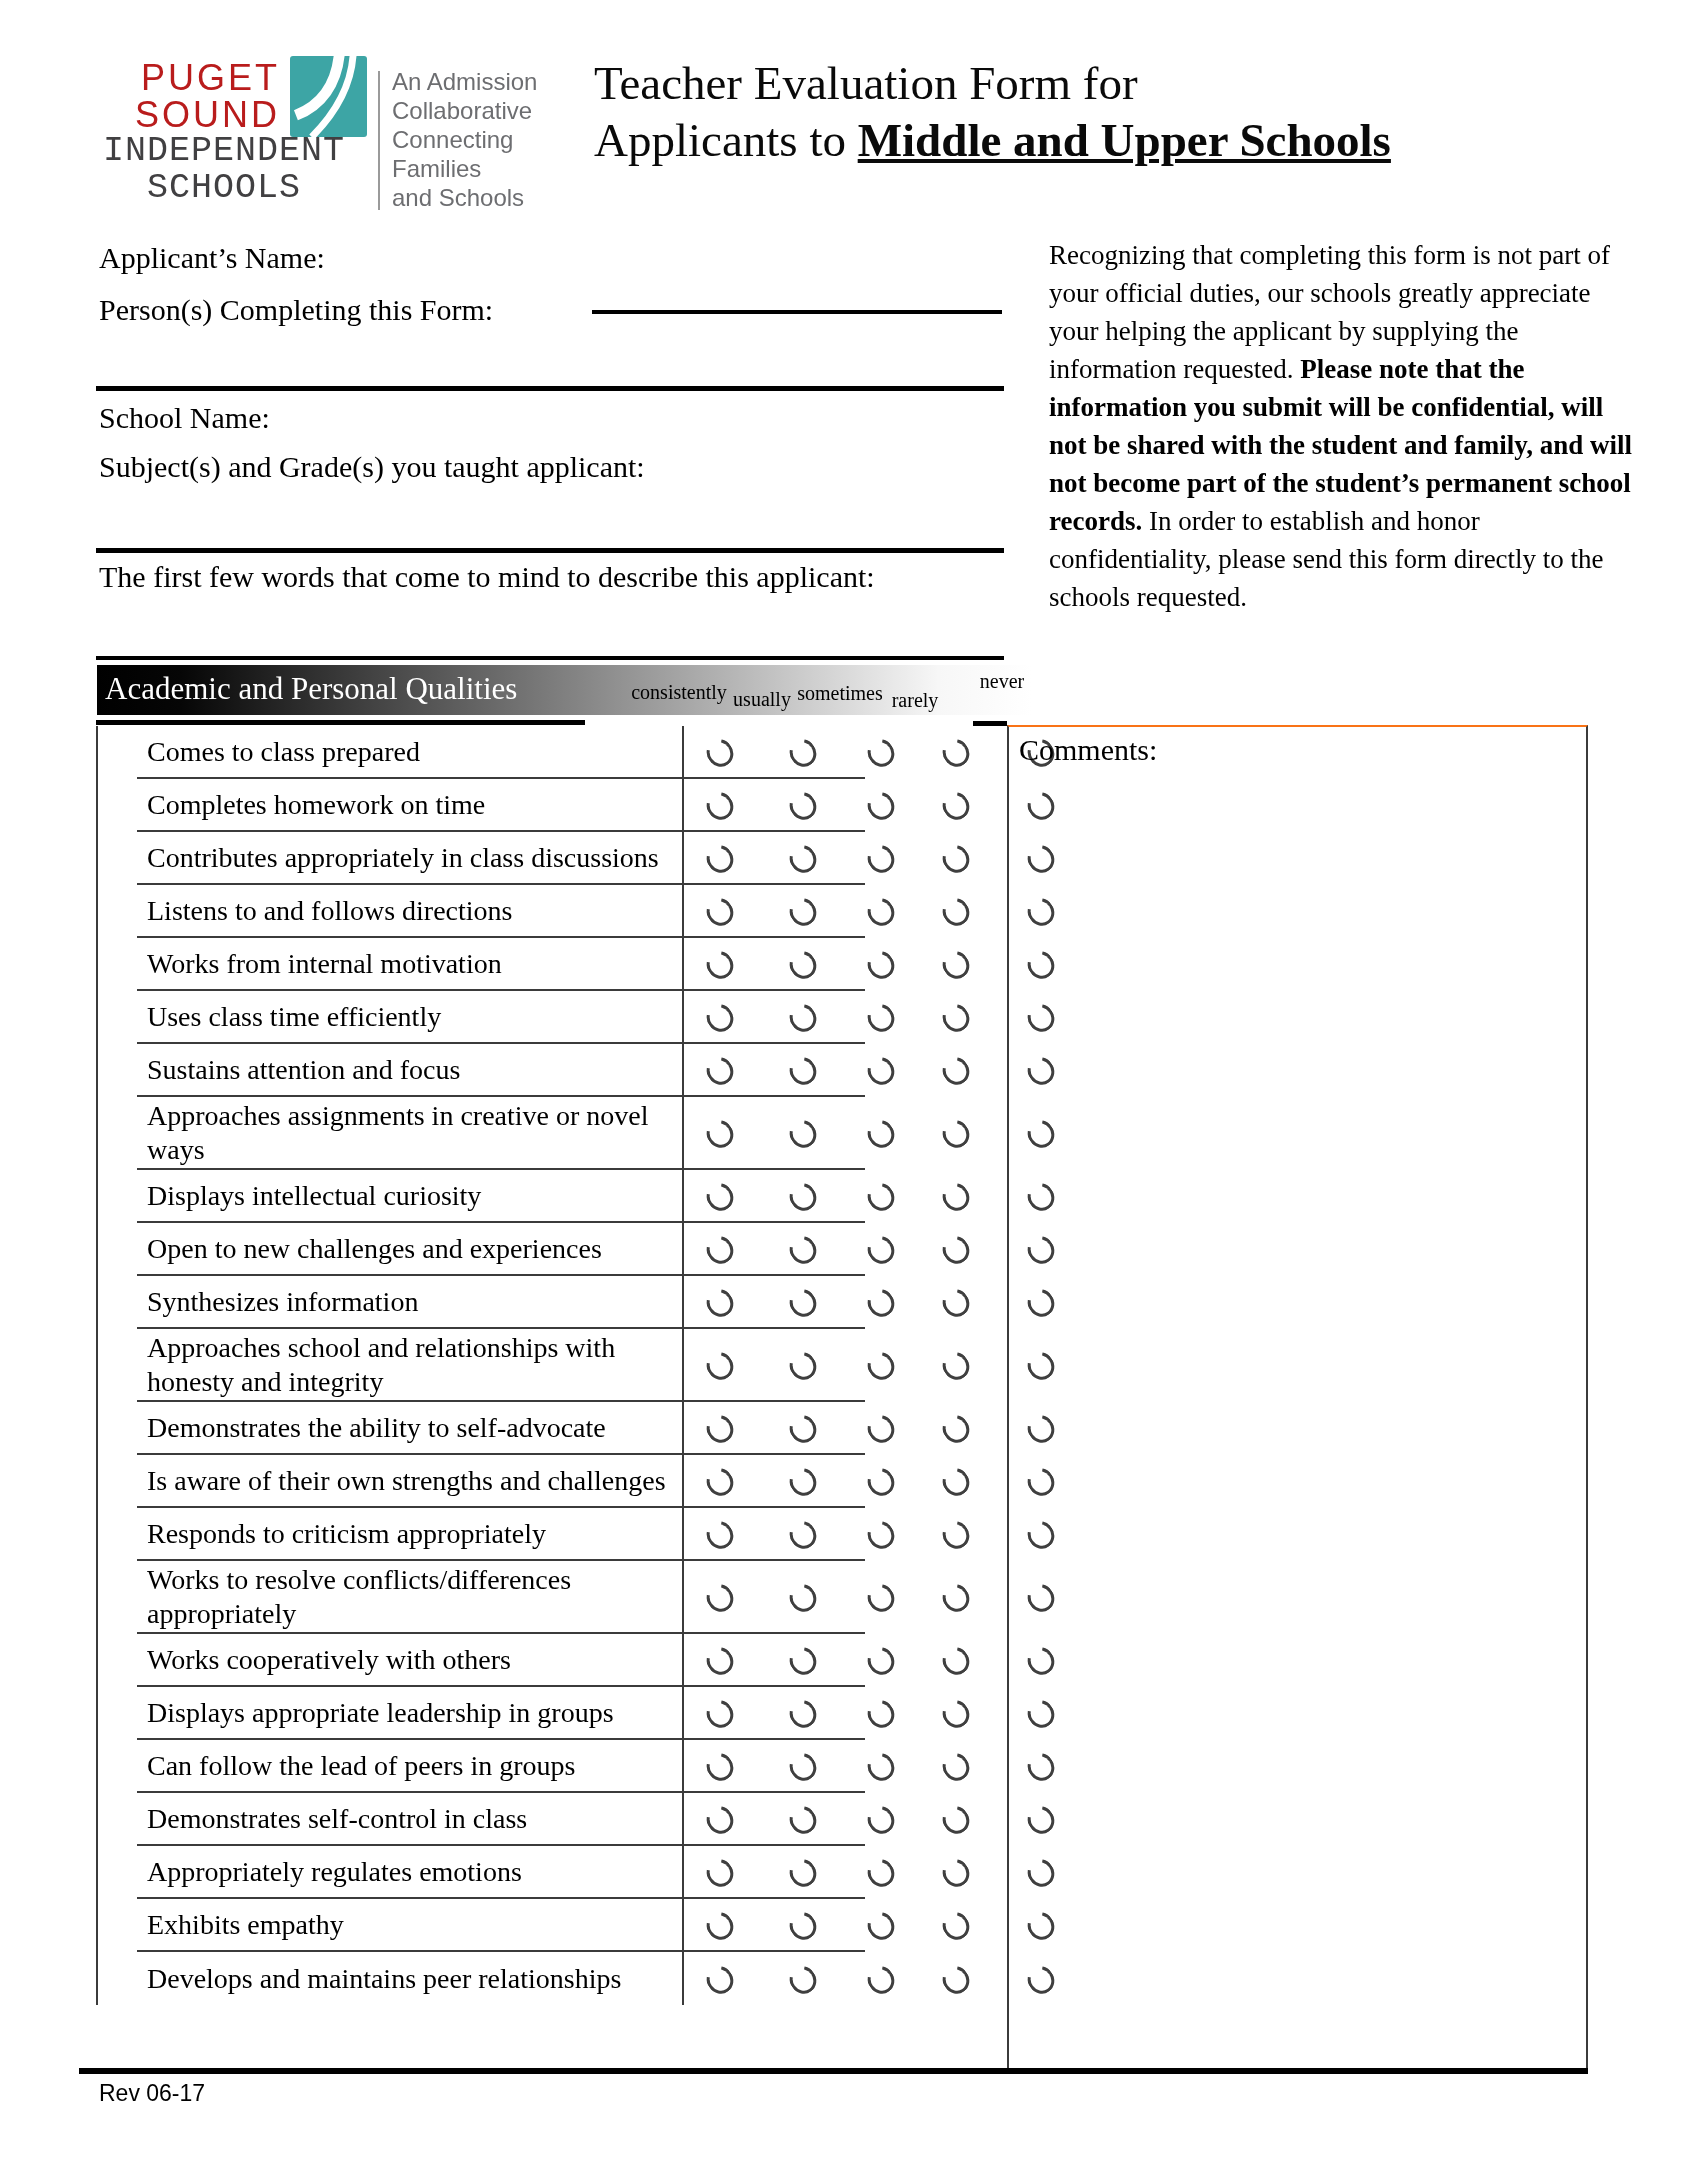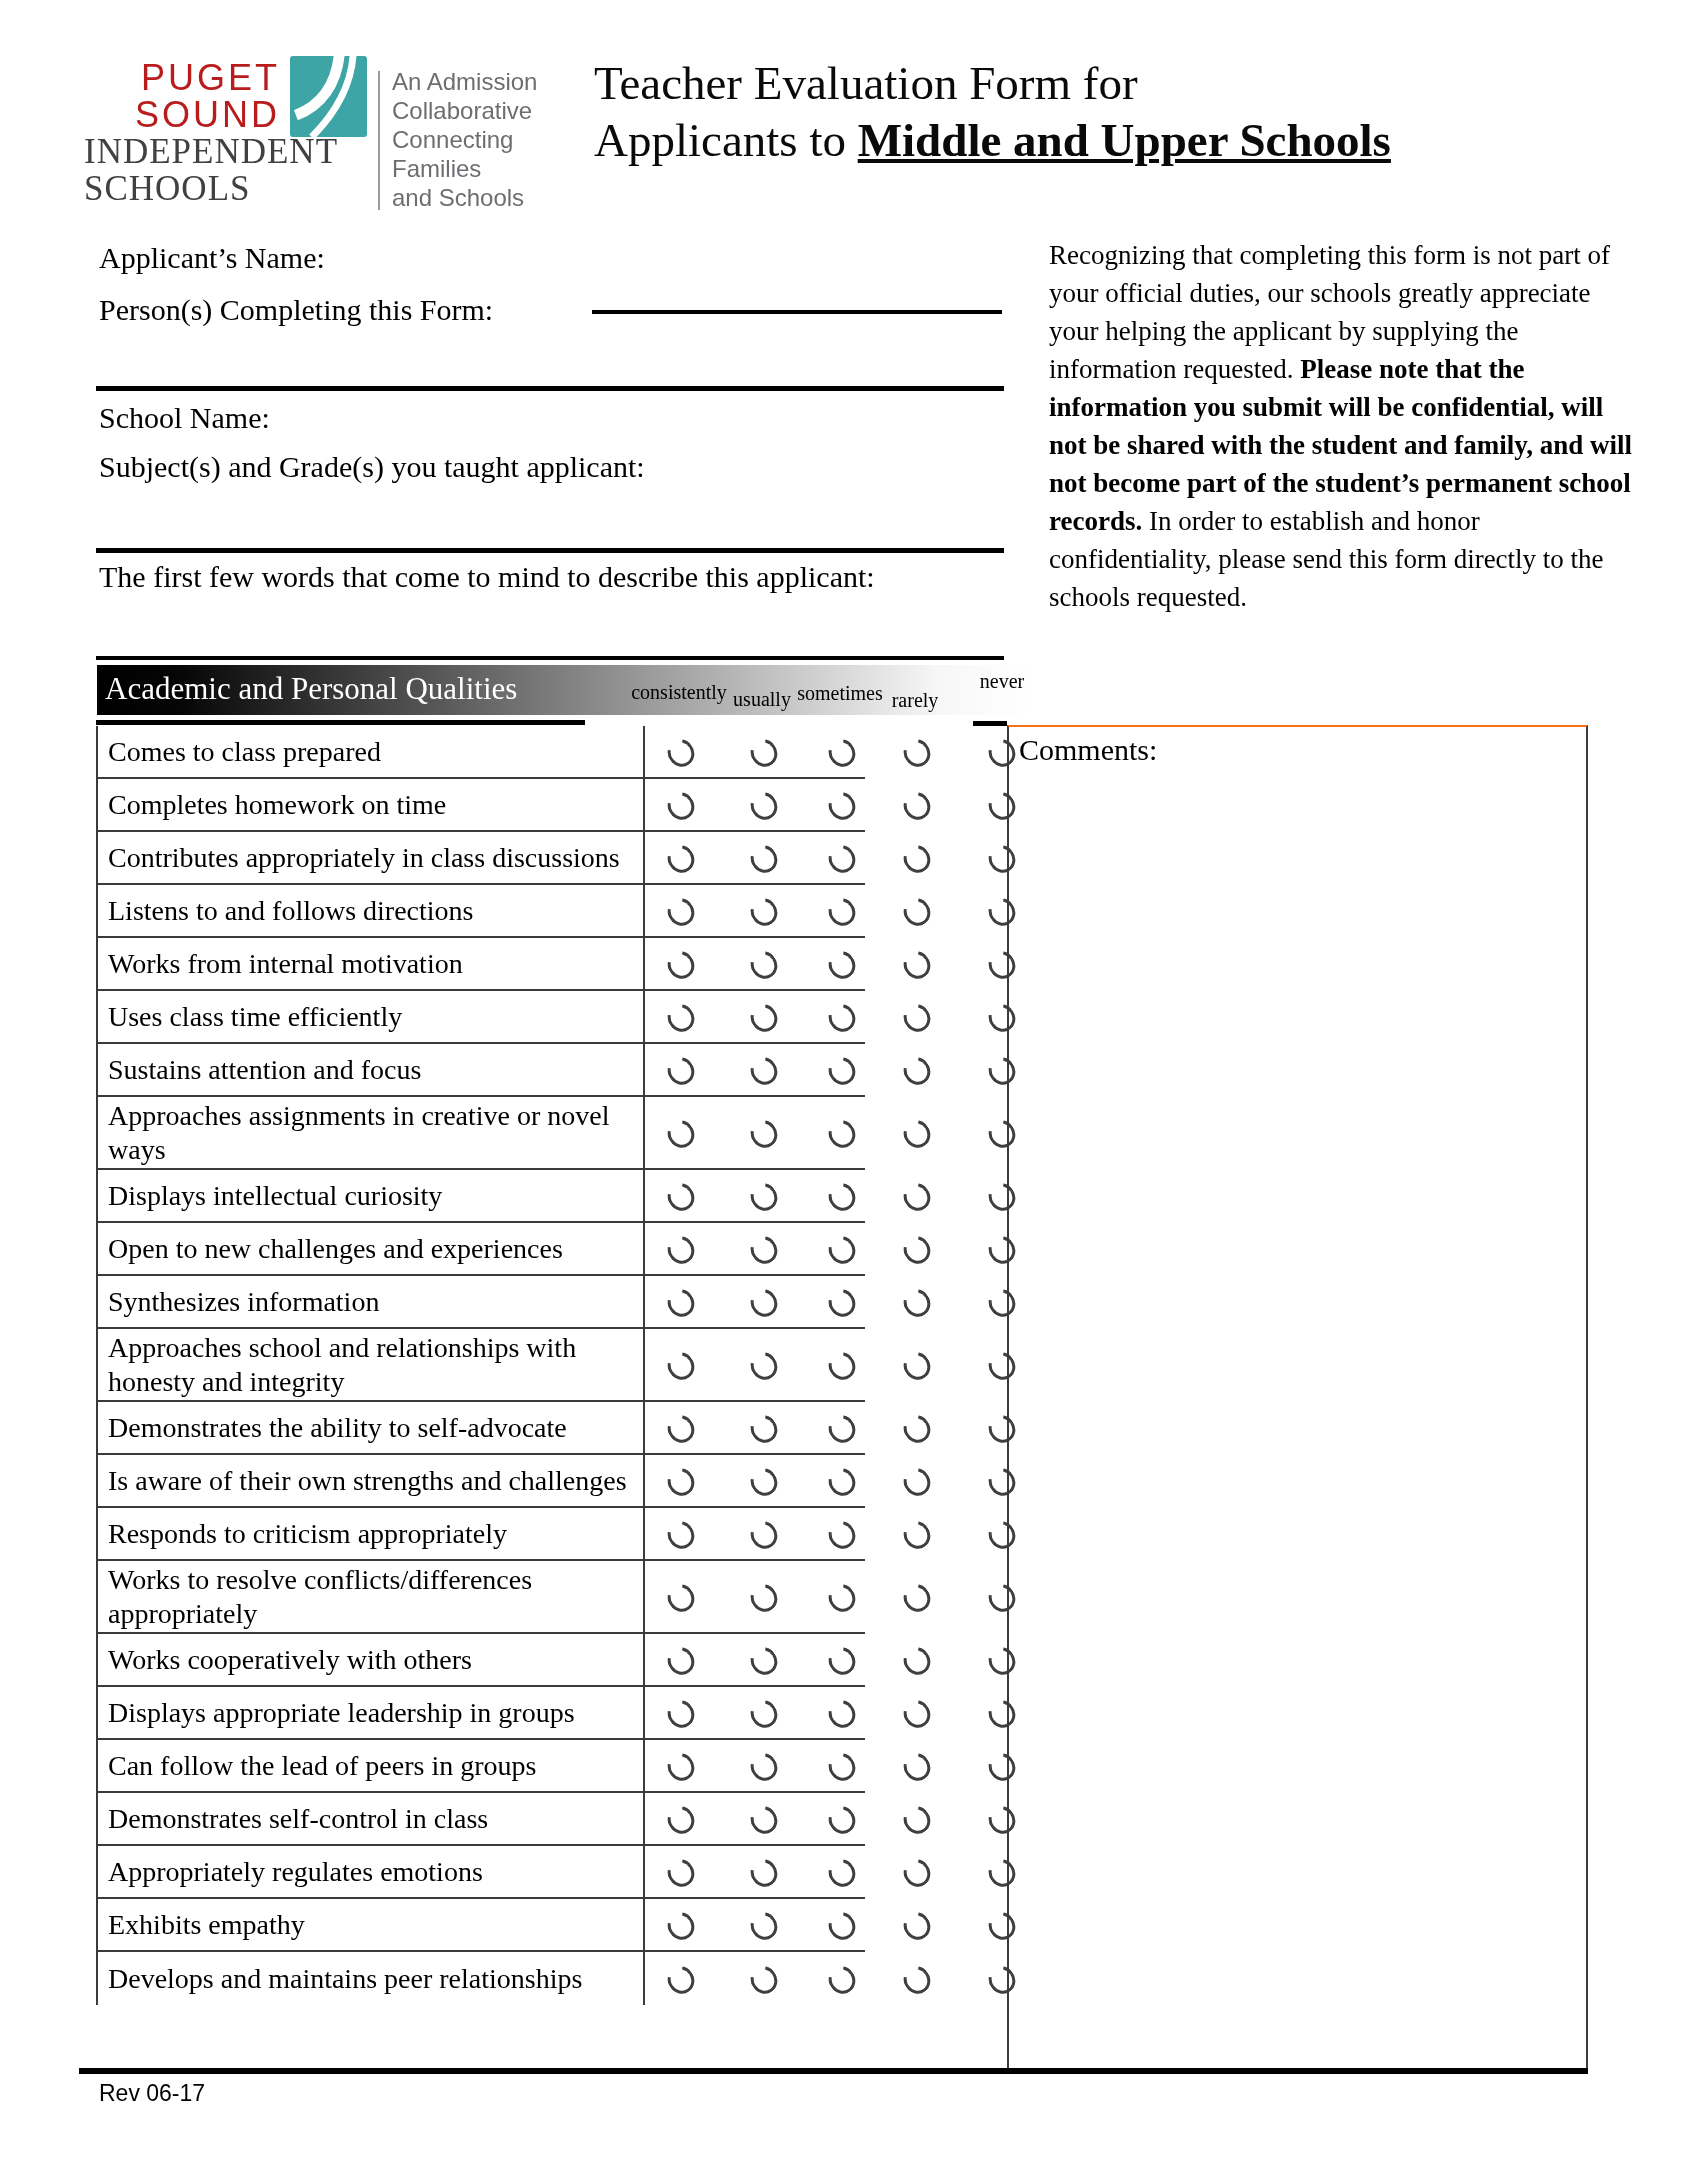--- a/index.html
+++ b/index.html
@@ -4,22 +4,22 @@
 <style>
   html,body{margin:0;padding:0;background:#ffffff;}
   #page{position:relative;width:1683px;height:2178px;background:#fff;overflow:hidden;
         font-family:"Liberation Serif",serif;color:#000;}
 
   
   .logo-teal{position:absolute;left:89px;top:59px;width:191px;text-align:right;
              font-family:"Liberation Sans",sans-serif;font-size:36px;line-height:37px;
              letter-spacing:3px;font-weight:400;}
   .logo-mark{position:absolute;left:290px;top:56px;width:77px;height:81px;}
-  .logo-dark{position:absolute;left:84px;top:133px;width:280px;text-align:left;
-             font-family:Liberation Serif, serif;font-size:35px;line-height:37px;
+  .logo-dark{position:absolute;left:84px;top:133px;width:280px;text-align:center;
+             font-family:Liberation Mono, monospace;font-size:35px;line-height:37px;
              letter-spacing:1px;font-weight:400;}
   .logo-divider{position:absolute;left:378px;top:71px;width:2px;height:139px;background:#9a9a9a;}
   .logo-tagline{position:absolute;left:392px;top:67px;
                 font-family:"Liberation Sans",sans-serif;font-size:24px;line-height:29px;}
 
   
   .title{position:absolute;left:594px;top:55px;width:1030px;text-align:left;
          font-size:47px;line-height:57px;color:#0a0a0a;}
   .title b{font-weight:bold;text-decoration:underline;}
 
@@ -35,21 +35,21 @@
   
   .section-bar{position:absolute;left:97px;top:665px;width:935px;height:50px;
                background:linear-gradient(to right,#000 0%,#060606 9%,#f7f7f7 90%,#ffffff 100%);}
   .section-title{position:absolute;left:8px;top:6px;color:#fff;font-size:31px;white-space:nowrap;}
   .rating-label{position:absolute;font-size:20px;transform:translateX(-50%);white-space:nowrap;color:#000;}
   .rl0{left:679px;top:681px;} .rl1{left:762px;top:688px;} .rl2{left:840px;top:682px;}
   .rl3{left:915px;top:689px;} .rl4{left:1002px;top:670px;}
 
   
   .seg{position:absolute;background:#000;}
-  #rows{position:absolute;left:96px;top:726px;width:769px;border-left:2px solid #3b3b3b;box-sizing:border-box;}
+  #rows{position:absolute;left:96px;top:726px;width:769px;border-left:2px solid #3b3b3b;box-sizing:border-box;padding-left:39px;}
   .row{position:relative;height:53px;border-bottom:2px solid #3b3b3b;box-sizing:border-box;}
   .row.tall{height:73px;}
   .row:last-child{border-bottom:none;}
   .row-label{position:absolute;left:0;top:0;bottom:0;width:547px;box-sizing:border-box;
              border-right:2px solid #3b3b3b;display:flex;align-items:center;
              padding-left:10px;padding-right:4px;font-size:28px;line-height:1.18;}
   .row:not(.tall) .row-label{white-space:nowrap;}
   .circle{position:absolute;width:26px;height:28px;box-sizing:border-box;
           border:3px solid #3f3f3f;border-radius:50%;border-top-color:transparent;
           transform:rotate(-35deg);top:50%;margin-top:-13px;}

